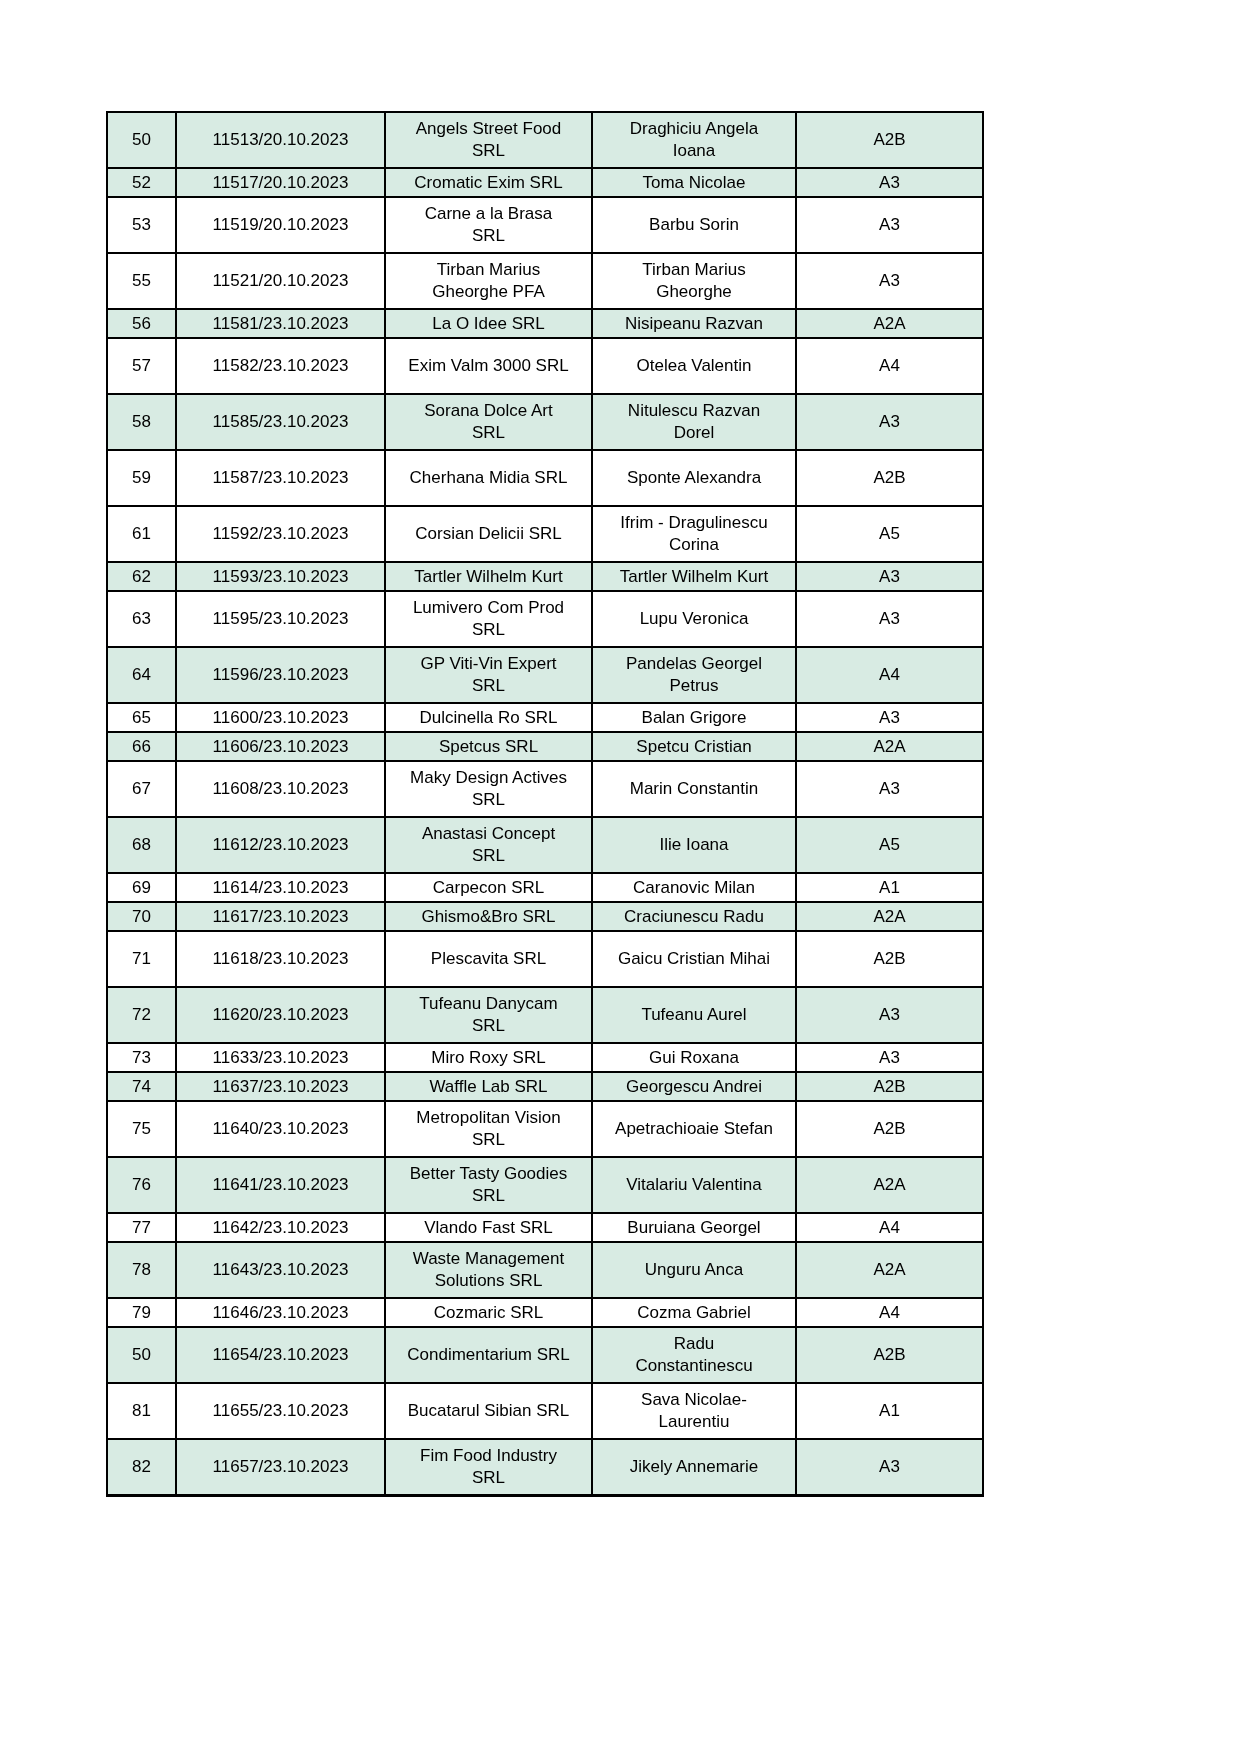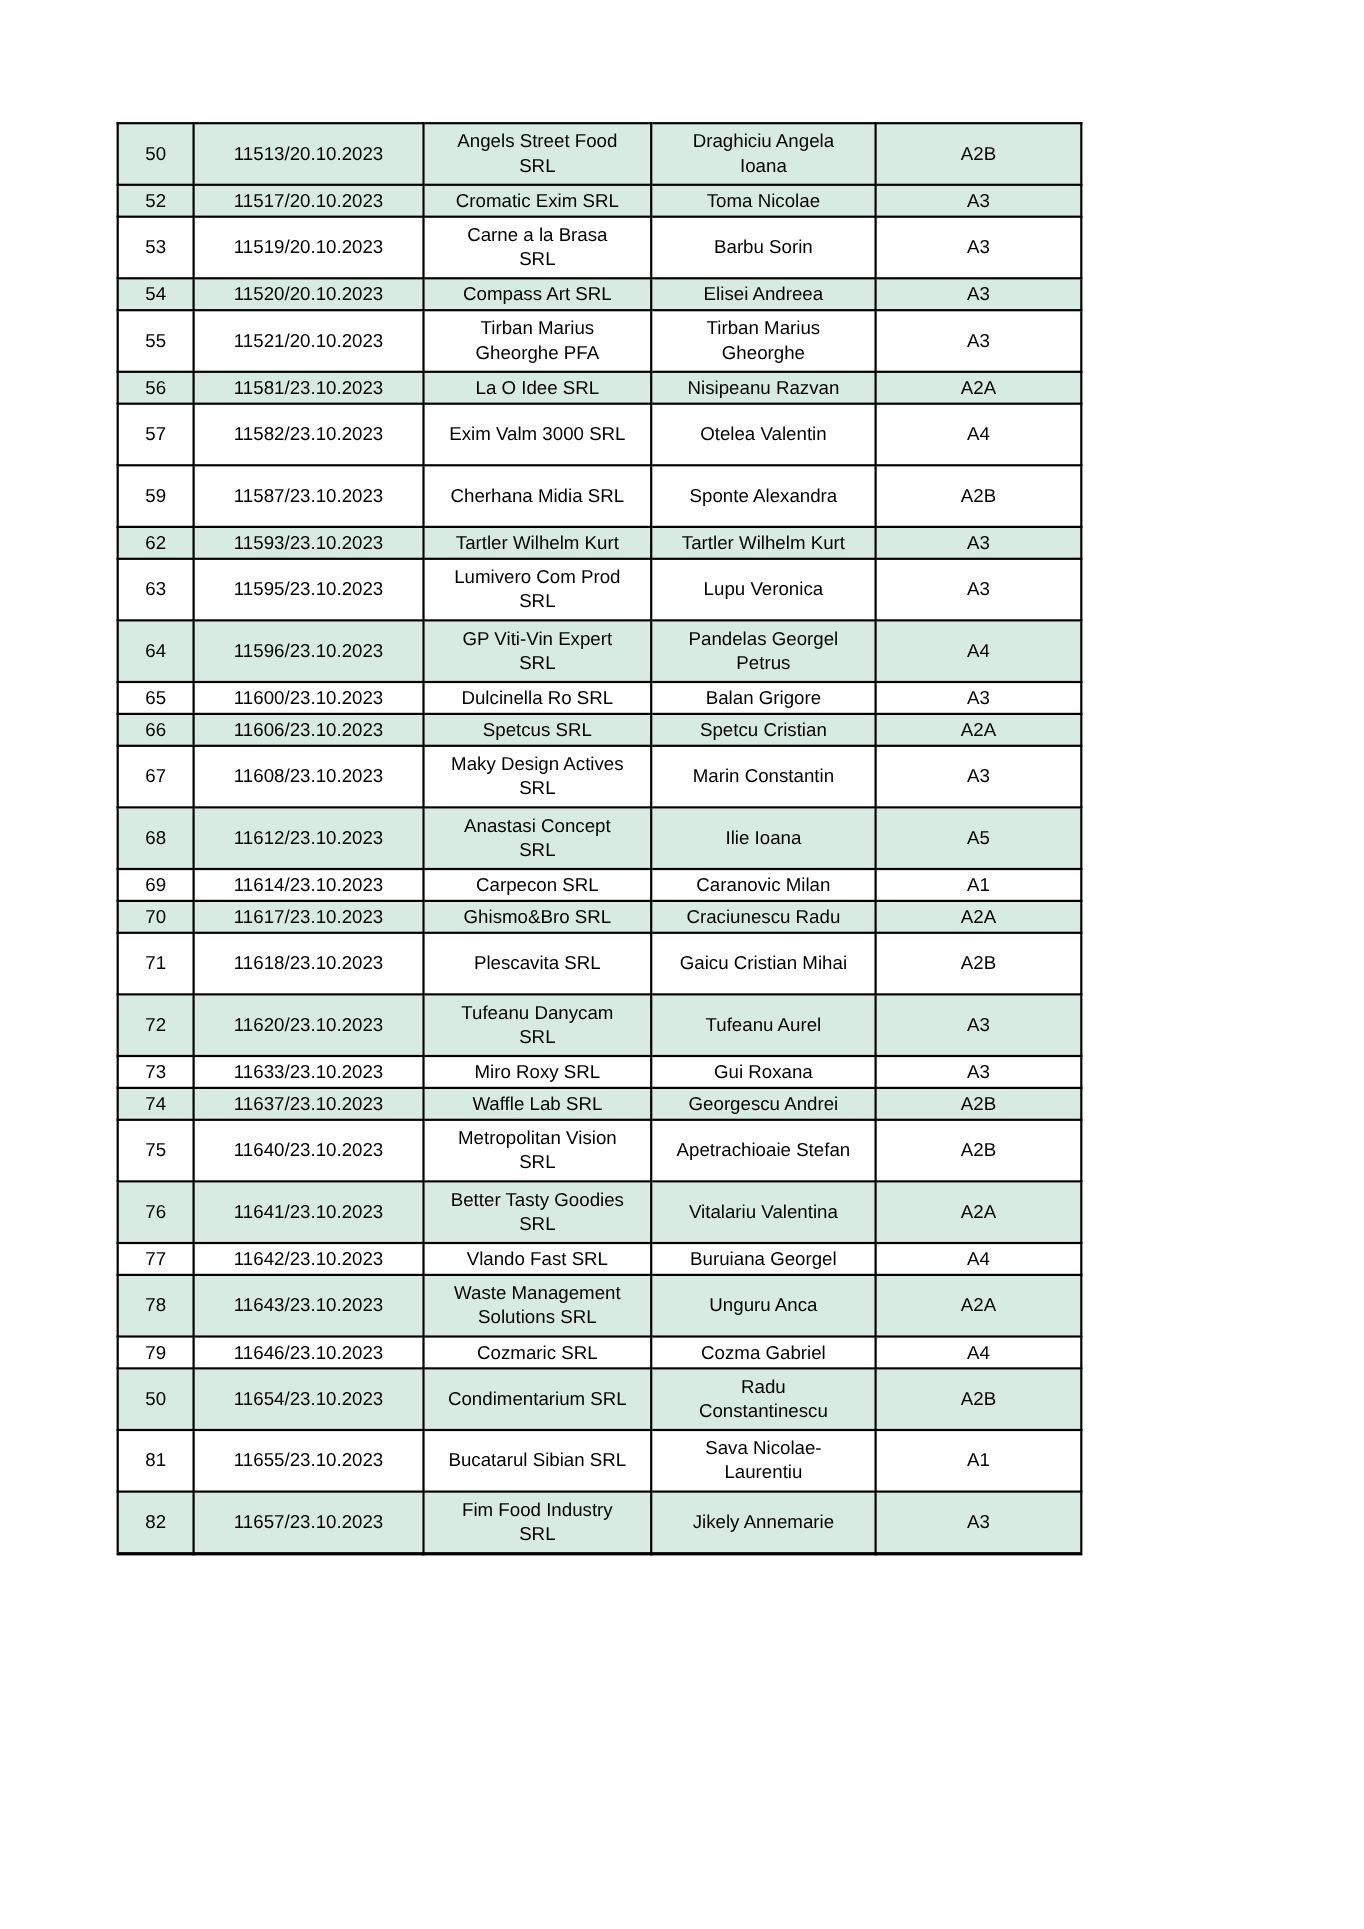--- a/index.html
+++ b/index.html
@@ -83,27 +83,20 @@
           <td>A3</td>
         </tr>
         <tr class="tall">
           <td>53</td>
           <td>11519/20.10.2023</td>
           <td class="wrap">Carne a la Brasa
 SRL</td>
           <td class="wrap">Barbu Sorin</td>
           <td>A3</td>
         </tr>
-        <tr class="short shaded">
-          <td>54</td>
-          <td>11520/20.10.2023</td>
-          <td class="wrap">Compass Art SRL</td>
-          <td class="wrap">Elisei Andreea</td>
-          <td>A3</td>
-        </tr>
         <tr class="tall">
           <td>55</td>
           <td>11521/20.10.2023</td>
           <td class="wrap">Tirban Marius
 Gheorghe PFA</td>
           <td class="wrap">Tirban Marius
 Gheorghe</td>
           <td>A3</td>
         </tr>
         <tr class="short shaded">
@@ -113,26 +106,43 @@
           <td class="wrap">Nisipeanu Razvan</td>
           <td>A2A</td>
         </tr>
         <tr class="tall">
           <td>57</td>
           <td>11582/23.10.2023</td>
           <td class="wrap">Exim Valm 3000 SRL</td>
           <td class="wrap">Otelea Valentin</td>
           <td>A4</td>
         </tr>
+        <tr class="tall shaded">
+          <td>58</td>
+          <td>11585/23.10.2023</td>
+          <td class="wrap">Sorana Dolce Art
+SRL</td>
+          <td class="wrap">Nitulescu Razvan
+Dorel</td>
+          <td>A3</td>
+        </tr>
         <tr class="tall">
           <td>59</td>
           <td>11587/23.10.2023</td>
           <td class="wrap">Cherhana Midia SRL</td>
           <td class="wrap">Sponte Alexandra</td>
           <td>A2B</td>
+        </tr>
+        <tr class="tall">
+          <td>61</td>
+          <td>11592/23.10.2023</td>
+          <td class="wrap">Corsian Delicii SRL</td>
+          <td class="wrap">Ifrim - Dragulinescu
+Corina</td>
+          <td>A5</td>
         </tr>
         <tr class="short shaded">
           <td>62</td>
           <td>11593/23.10.2023</td>
           <td class="wrap">Tartler Wilhelm Kurt</td>
           <td class="wrap">Tartler Wilhelm Kurt</td>
           <td>A3</td>
         </tr>
         <tr class="tall">
           <td>63</td>

